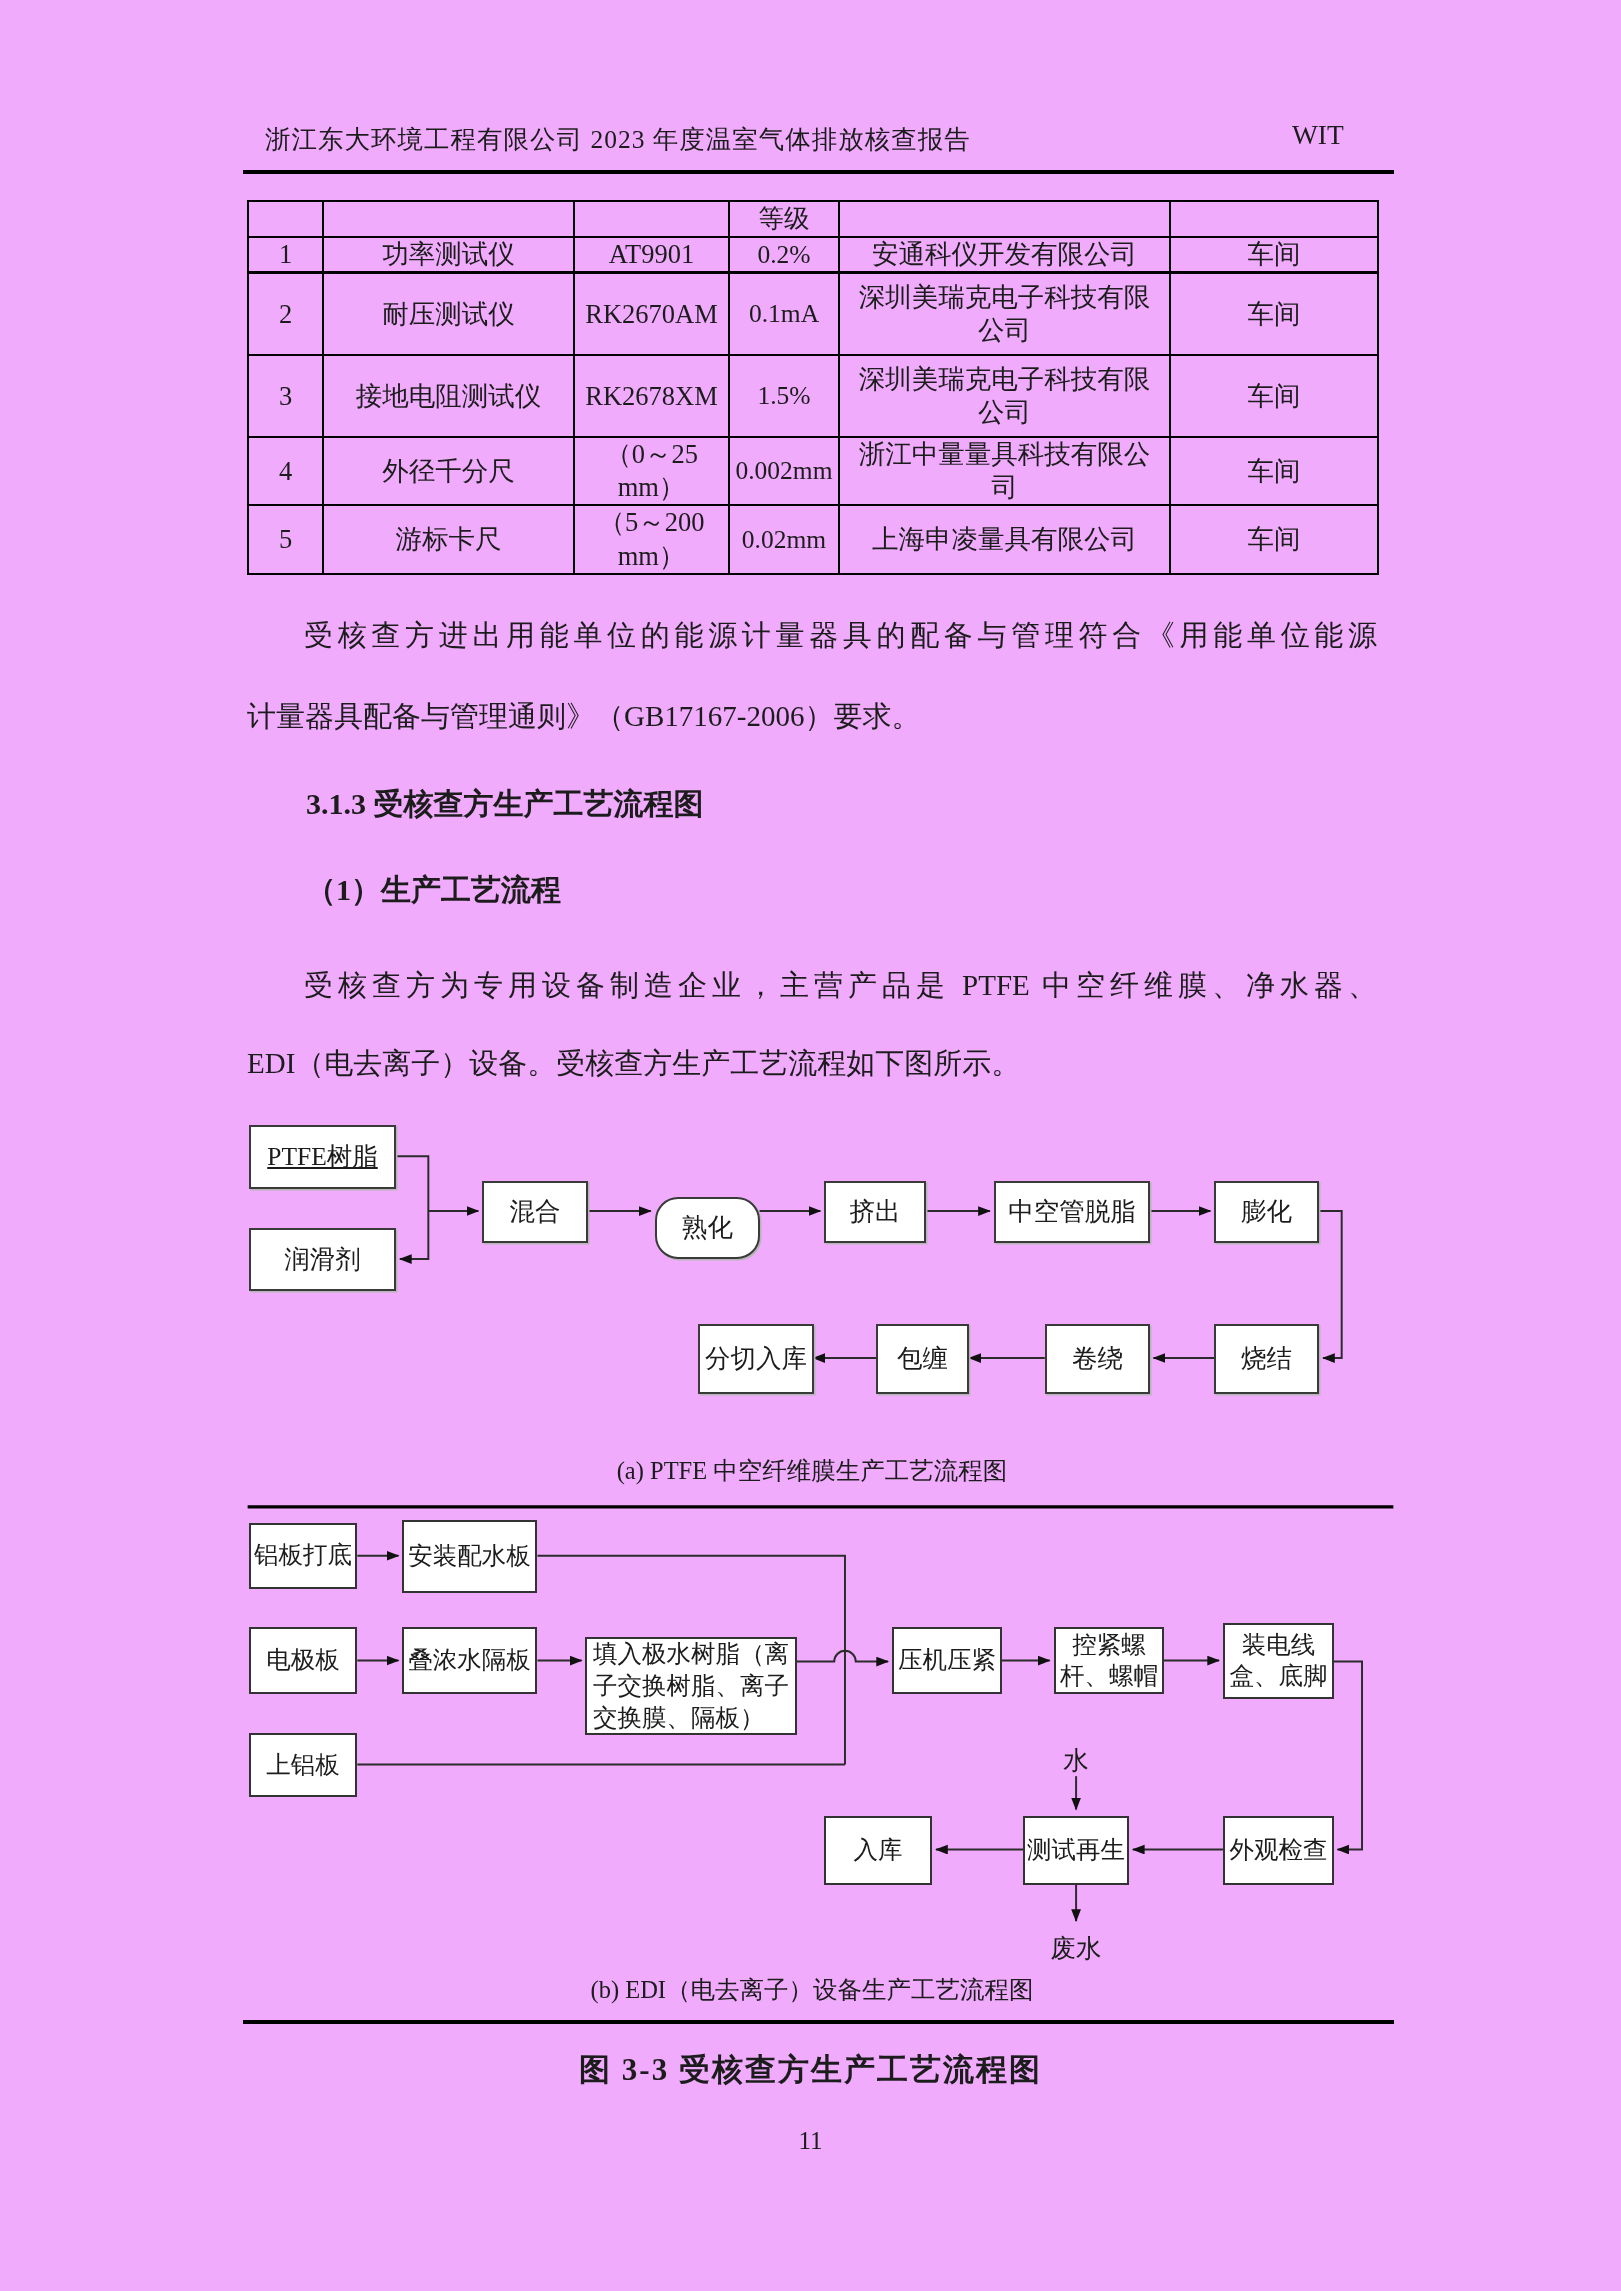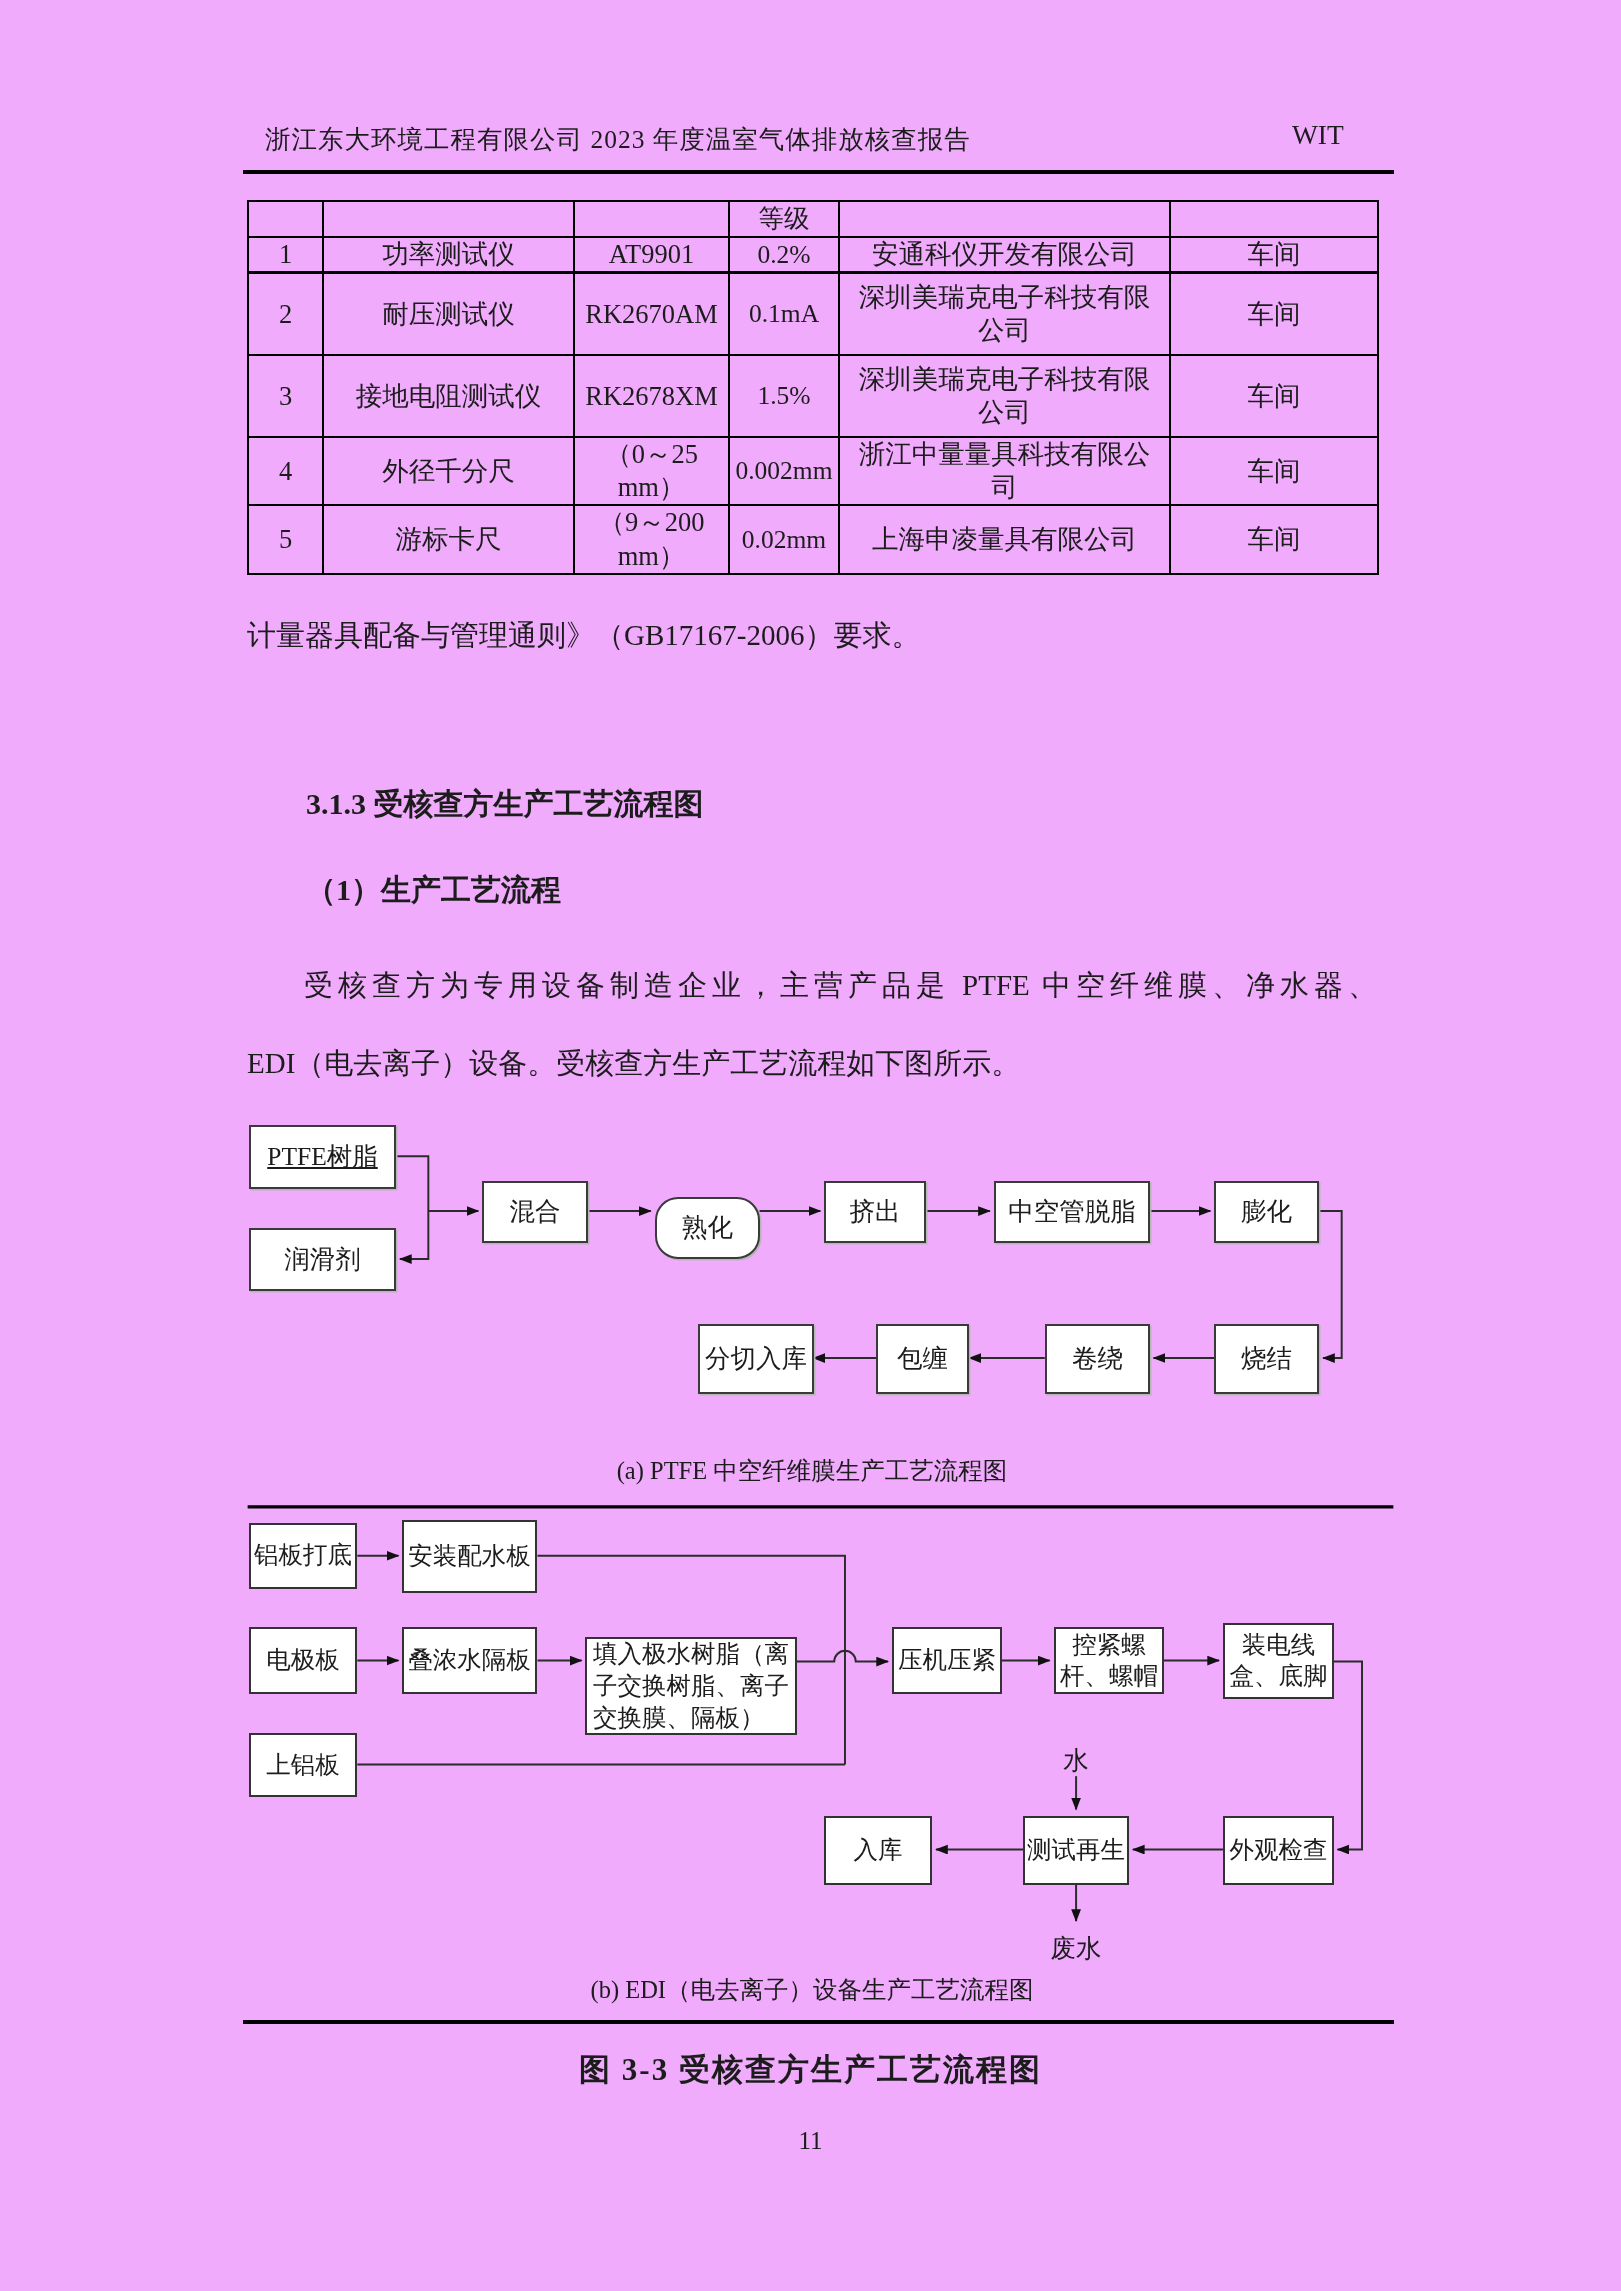--- a/index.html
+++ b/index.html
@@ -119,29 +119,30 @@
       <td>4</td>
       <td>外径千分尺</td>
       <td class="c3">（0～25 mm）</td>
       <td class="c4">0.002mm</td>
       <td>浙江中量量具科技有限公司</td>
       <td>车间</td>
     </tr>
     <tr class="r5">
       <td>5</td>
       <td>游标卡尺</td>
-      <td class="c3">（9～200 mm）</td>
+      <td class="c3">（5～200 mm）</td>
       <td class="c4">0.02mm</td>
       <td>上海申凌量具有限公司</td>
       <td>车间</td>
     </tr>
   </tbody>
     </table>
 
   <div class="para" style="top:595px;">
+    <div class="ln stretch indent">受核查方进出用能单位的能源计量器具的配备与管理符合《用能单位能源</div>
     <div class="ln">计量器具配备与管理通则》（GB17167-2006）要求。</div>
   </div>
 
   <div class="sec-heading" style="top:784px;">3.1.3 受核查方生产工艺流程图</div>
   <div class="sec-heading" style="top:870px;">（1）生产工艺流程</div>
 
   <div class="para p2" style="top:946px;">
     <div class="ln stretch indent">受核查方为专用设备制造企业，主营产品是 PTFE 中空纤维膜、净水器、</div>
     <div class="ln">EDI（电去离子）设备。受核查方生产工艺流程如下图所示。</div>
   </div>

